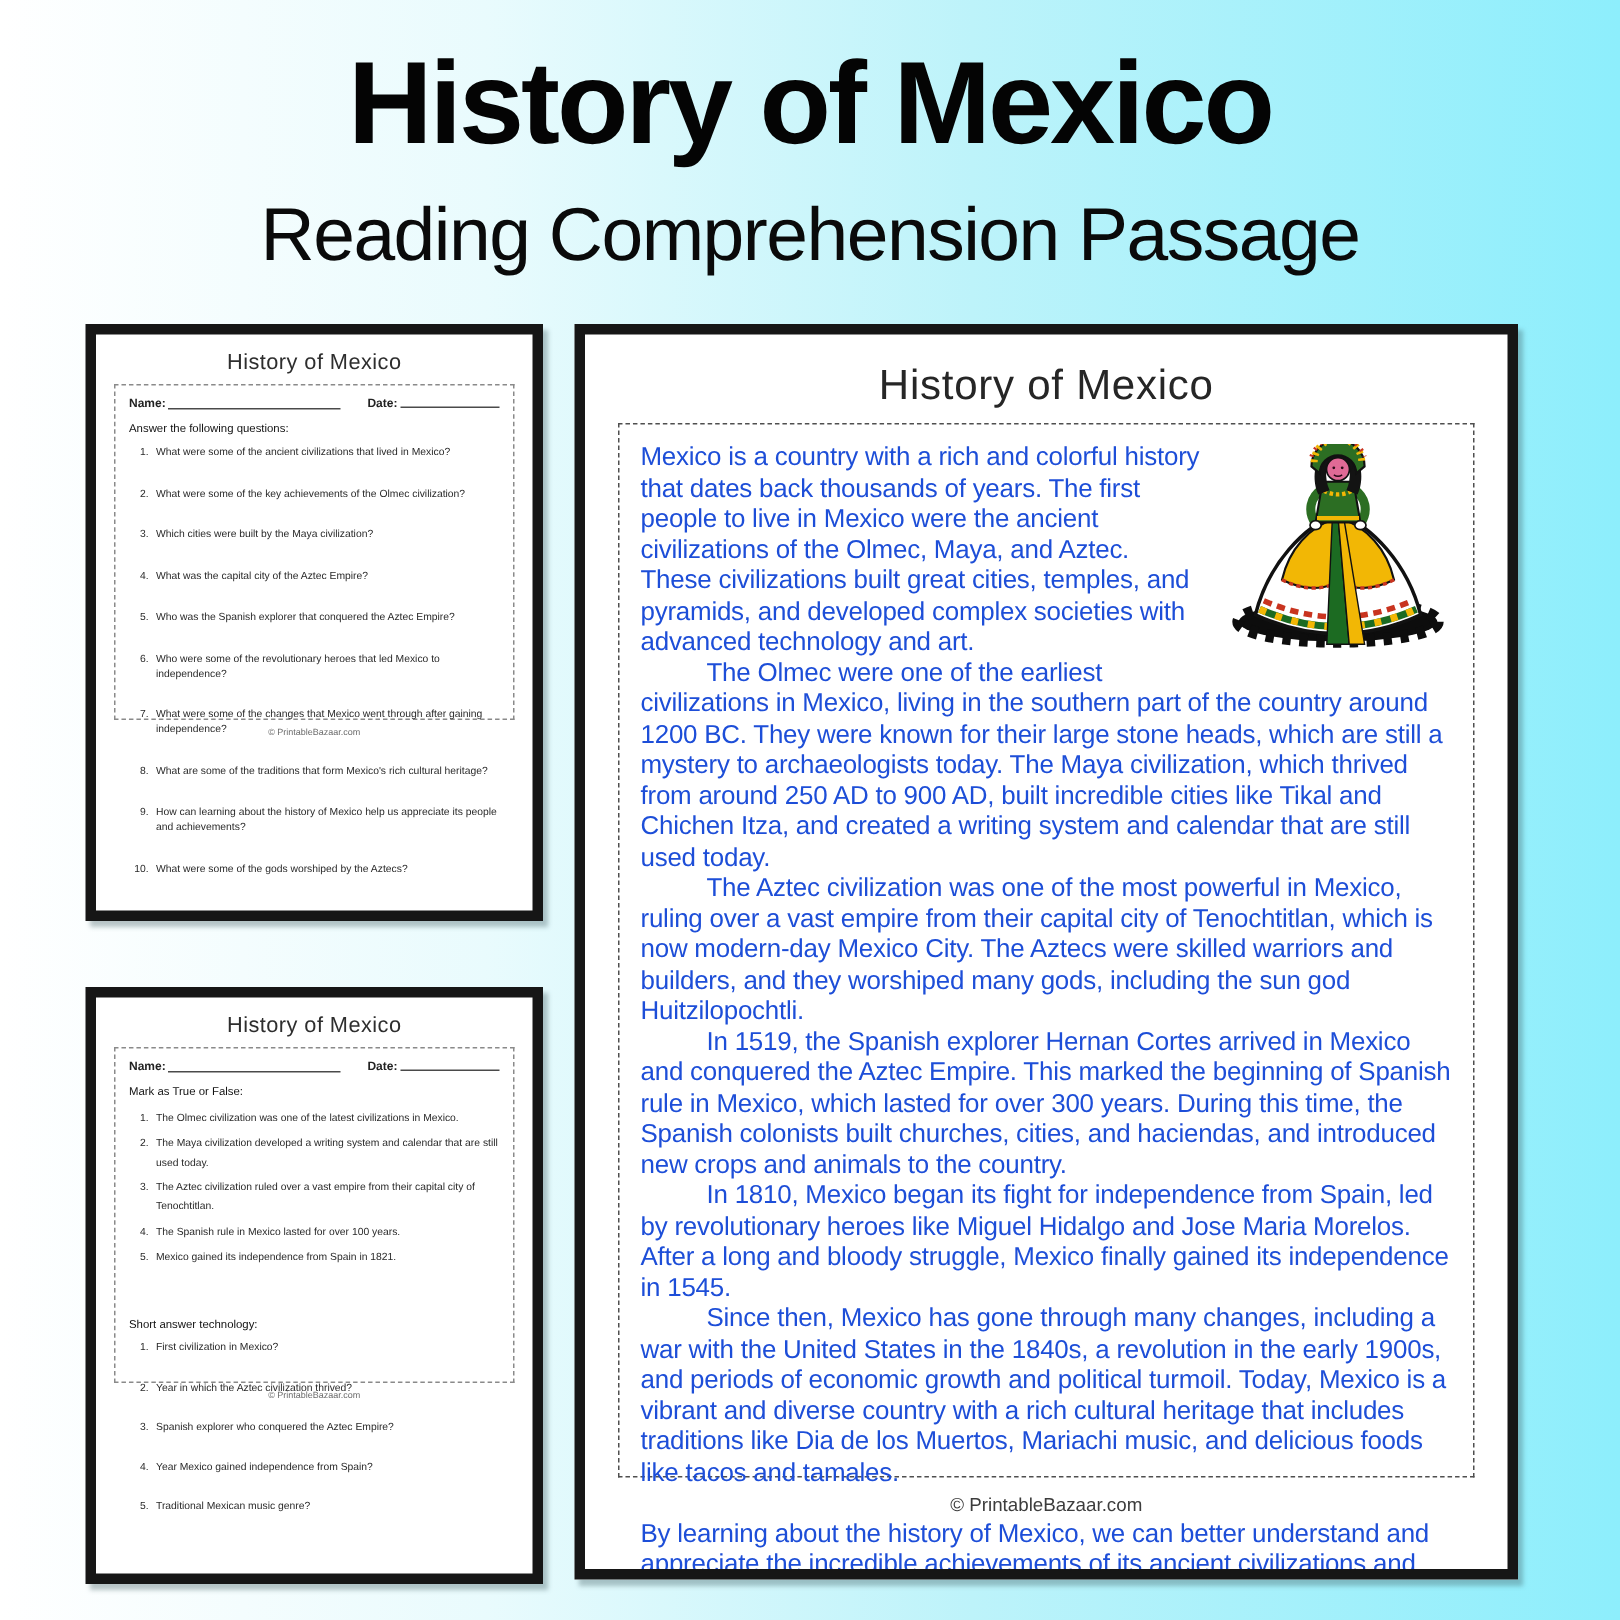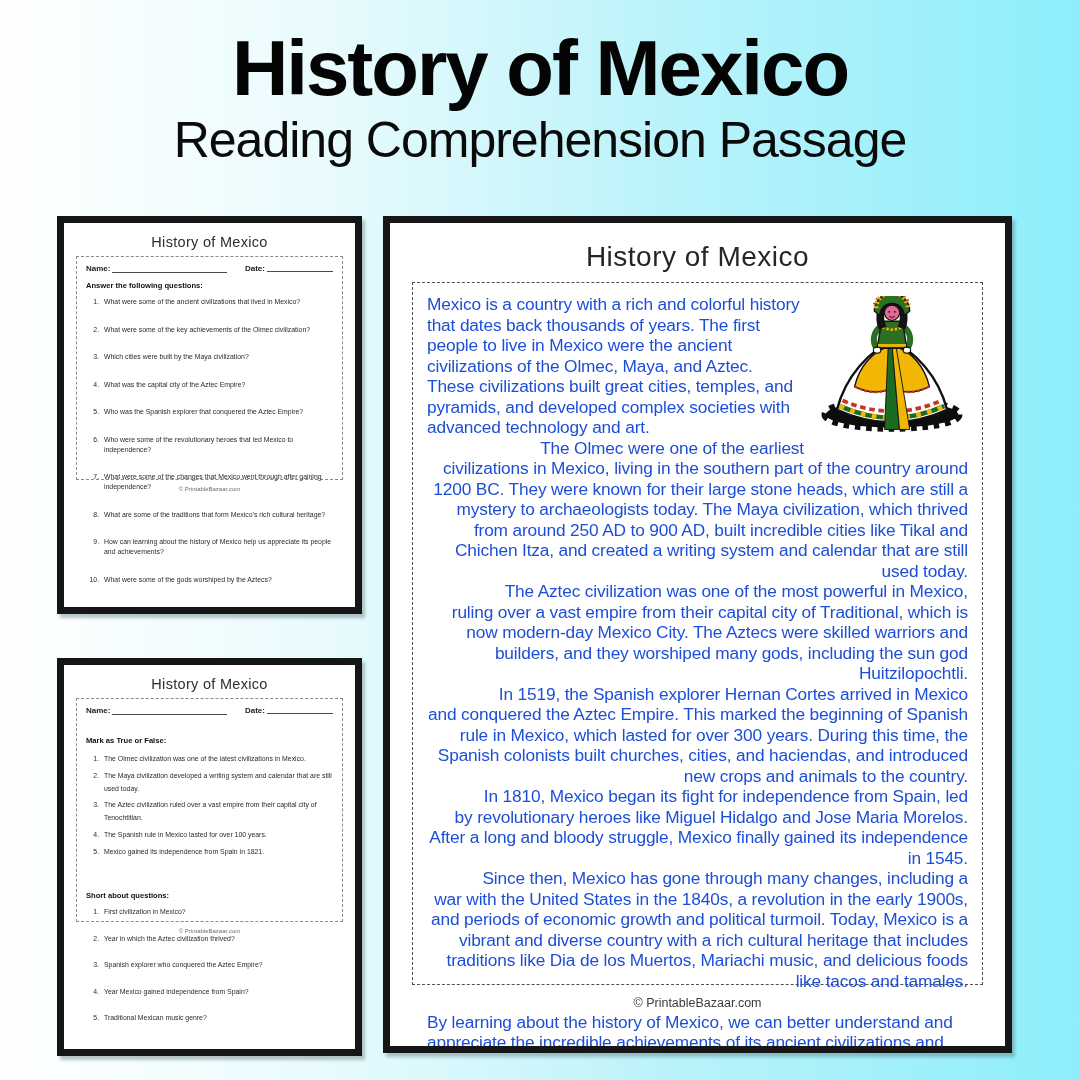--- a/index.html
+++ b/index.html
@@ -11,21 +11,21 @@
     overflow: hidden;
   }
 
   
   .banner { position:absolute; top:0; left:0; width:1080px; text-align:center; }
   .banner-title {
     margin-top:28px; font-size:78px; font-weight:bold; letter-spacing:-2px;
     color:#040404; line-height:1.05;
   }
   .banner-subtitle {
-    margin-top:4px; font-size:50px; font-weight:400; letter-spacing:-1px;
+    margin-top:20px; font-size:50px; font-weight:400; letter-spacing:-1px;
     color:#0a0a0a; line-height:1.05;
   }
 
   
   .page {
     position:absolute; background:#ffffff;
     border:7px solid #161616;
     box-shadow: 3px 4px 3px rgba(60,90,95,0.35);
     overflow:hidden;
   }
@@ -36,37 +36,37 @@
   
   .ws-title { text-align:center; font-size:14.5px; color:#2e2e2e; letter-spacing:0.3px; margin:5px 0 6px; font-weight:400; }
   .ws-box {
     border:1px dashed #8a8a8a; padding:7px 9px 4px; height:224px; position:relative;
     color:#1d1d1d;
   }
   .nd-row { display:flex; align-items:flex-end; font-size:8px; font-weight:bold; color:#222; margin-bottom:8px; }
   .nd-name { display:flex; flex:1.6; align-items:flex-end; margin-right:18px; }
   .nd-date { display:flex; flex:1;   align-items:flex-start; }
   .uline { flex:1; border-bottom:1px solid #4a4a4a; height:8px; margin-left:2px; }
-  .ws-heading { font-size:7.6px; font-weight:bold; color:#111; margin:4px 0 7px; }
+  .ws-heading { font-size:7.6px; font-weight:normal; color:#111; margin:4px 0 7px; }
   .ws-box ol { margin-left:15px; font-size:6.9px; color:#2a2a2a; }
   .ws-box ol li { padding-left:3px; line-height:1.45; }
   #ws1 ol li { margin-bottom:17.5px; }
   .tf-list li { margin-bottom:3.5px; line-height:1.9 !important; }
   .sa-list li { margin-bottom:16.5px; }
   .ws-gap { height:26px; }
   .ws-footer { text-align:center; font-size:6px; color:#6b6b6b; margin-top:6px; }
 
   
   .main-title { text-align:center; font-size:28px; font-weight:400; color:#262626; letter-spacing:0.5px; margin:12px 0 9px; }
   .main-box {
     border:1.5px dashed #4f4f4f; padding:11px 14px 8px; height:703px;
     font-size:17.3px; line-height:20.5px; color:#1d4ed8; letter-spacing:-0.15px;
   }
   .main-box p { text-indent:0; }
-  .main-box p.indent { text-indent:44px;text-align:right; }
+  .main-box p.indent { text-indent:44px; }
   .main-box p.final { margin-top:20.5px; }
   .dancer-wrap { float:right; width:152px; height:140px; margin:2px 0 6px 12px; }
   .dancer-wrap svg { width:100%; height:100%; }
   .main-footer { text-align:center; font-size:12.5px; color:#3c3c3c; margin-top:11px; }
 </style>
 </head>
 <body>
 
 <div class="banner">
   <div class="banner-title">History of Mexico</div>
@@ -109,30 +109,30 @@
     <div class="nd-row">
       <div class="nd-name">
         <span>Name:</span>
         <span class="uline"></span>
       </div>
       <div class="nd-date">
         <span>Date:</span>
         <span class="uline"></span>
       </div>
     </div>
-    <div class="ws-heading" style="margin-top:21px;">Mark as True or False:</div>
+    <div class="ws-heading" style="margin-top:8px;">Mark as True or False:</div>
     <ol class="tf-list">
       <li>The Olmec civilization was one of the latest civilizations in Mexico.</li>
       <li>The Maya civilization developed a writing system and calendar that are still used today.</li>
       <li>The Aztec civilization ruled over a vast empire from their capital city of Tenochtitlan.</li>
       <li>The Spanish rule in Mexico lasted for over 100 years.</li>
       <li>Mexico gained its independence from Spain in 1821.</li>
     </ol>
     <div class="ws-gap"></div>
-    <div class="ws-heading">Short about questions:</div>
+    <div class="ws-heading">Short answer technology:</div>
     <ol class="sa-list">
       <li>First civilization in Mexico?</li>
       <li>Year in which the Aztec civilization thrived?</li>
       <li>Spanish explorer who conquered the Aztec Empire?</li>
       <li>Year Mexico gained independence from Spain?</li>
       <li>Traditional Mexican music genre?</li>
     </ol>
   </div>
   <div class="ws-footer">© PrintableBazaar.com</div>
 </div>
@@ -180,20 +180,20 @@
         <circle cx="83" cy="17" r="1" fill="#2a0a18"></circle>
         <path d="M77,22 Q80,24 83,22" fill="none" stroke="#2a0a18" stroke-width="1"></path>
 
         <path d="M61,16 A19,19 0 0 1 99,16 L93,21 A13,13 0 0 0 67,21 Z" fill="#2c6e23" stroke="#111" stroke-width="1.5"></path>
         <path d="M63,13 A17,17 0 0 1 97,13" fill="none" stroke="#f2b705" stroke-width="5" stroke-dasharray="2 3"></path>
         <path d="M61,9 A20,20 0 0 1 99,9" fill="none" stroke="#c9341f" stroke-width="3" stroke-dasharray="1.5 4"></path>
       </svg>
     </div>
     <p>Mexico is a country with a rich and colorful history that dates back thousands of years. The first people to live in Mexico were the ancient civilizations of the Olmec, Maya, and Aztec. These civilizations built great cities, temples, and pyramids, and developed complex societies with advanced technology and art.</p>
     <p class="indent">The Olmec were one of the earliest civilizations in Mexico, living in the southern part of the country around 1200 BC. They were known for their large stone heads, which are still a mystery to archaeologists today. The Maya civilization, which thrived from around 250 AD to 900 AD, built incredible cities like Tikal and Chichen Itza, and created a writing system and calendar that are still used today.</p>
-    <p class="indent">The Aztec civilization was one of the most powerful in Mexico, ruling over a vast empire from their capital city of Traditional, which is now modern-day Mexico City. The Aztecs were skilled warriors and builders, and they worshiped many gods, including the sun god Huitzilopochtli.</p>
+    <p class="indent">The Aztec civilization was one of the most powerful in Mexico, ruling over a vast empire from their capital city of Tenochtitlan, which is now modern-day Mexico City. The Aztecs were skilled warriors and builders, and they worshiped many gods, including the sun god Huitzilopochtli.</p>
     <p class="indent">In 1519, the Spanish explorer Hernan Cortes arrived in Mexico and conquered the Aztec Empire. This marked the beginning of Spanish rule in Mexico, which lasted for over 300 years. During this time, the Spanish colonists built churches, cities, and haciendas, and introduced new crops and animals to the country.</p>
     <p class="indent">In 1810, Mexico began its fight for independence from Spain, led by revolutionary heroes like Miguel Hidalgo and Jose Maria Morelos. After a long and bloody struggle, Mexico finally gained its independence in 1545.</p>
     <p class="indent">Since then, Mexico has gone through many changes, including a war with the United States in the 1840s, a revolution in the early 1900s, and periods of economic growth and political turmoil. Today, Mexico is a vibrant and diverse country with a rich cultural heritage that includes traditions like Dia de los Muertos, Mariachi music, and delicious foods like tacos and tamales.</p>
     <p class="final">By learning about the history of Mexico, we can better understand and appreciate the incredible achievements of its ancient civilizations and the struggles and triumphs of its people throughout the centuries.</p>
   </div>
   <div class="main-footer">© PrintableBazaar.com</div>
 </div>
 
 </body></html>

